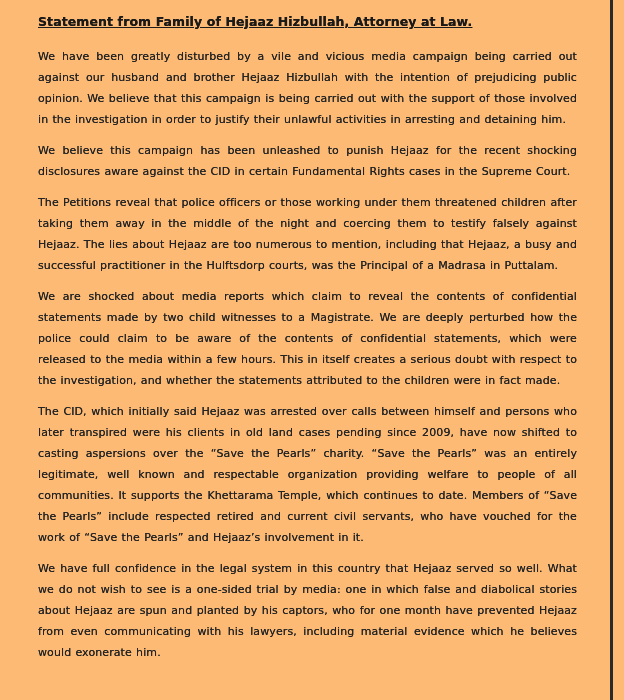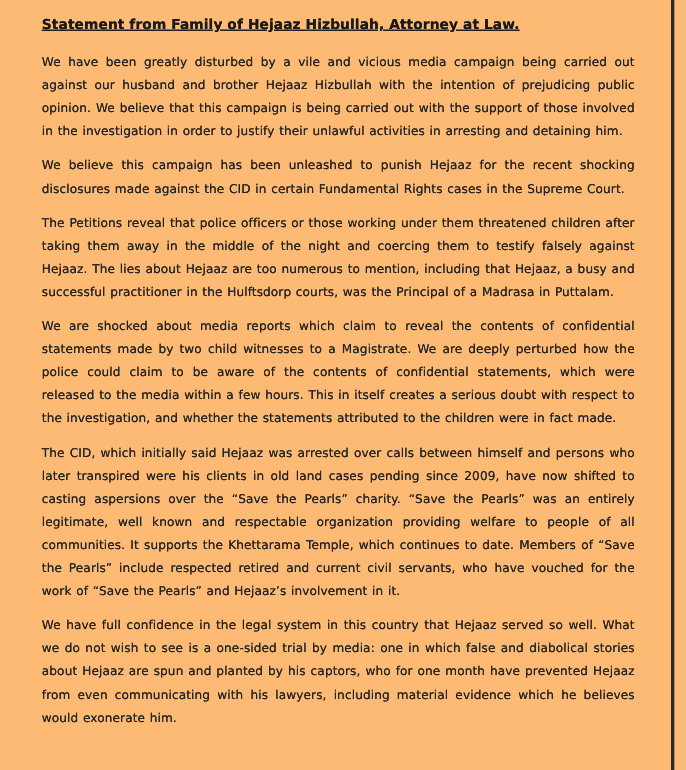--- a/index.html
+++ b/index.html
@@ -66,21 +66,21 @@
 <body>
 
 <div class="document-page">
 
   <div class="page-right-border"></div>
 
   <div class="doc-title">Statement from Family of Hejaaz Hizbullah, Attorney at Law.</div>
 
   <div class="doc-body">
     <p>We have been greatly disturbed by a vile and vicious media campaign being carried out against our husband and brother Hejaaz Hizbullah with the intention of prejudicing public opinion. We believe that this campaign is being carried out with the support of those involved in the investigation in order to justify their unlawful activities in arresting and detaining him.</p>
-    <p>We believe this campaign has been unleashed to punish Hejaaz for the recent shocking disclosures made against the CID in certain Fundamental Rights cases in the Supreme Court.</p>
+    <p>We believe this campaign has been unleashed to punish Hejaaz for the recent shocking disclosures aware against the CID in certain Fundamental Rights cases in the Supreme Court.</p>
     <p>The Petitions reveal that police officers or those working under them threatened children after taking them away in the middle of the night and coercing them to testify falsely against Hejaaz. The lies about Hejaaz are too numerous to mention, including that Hejaaz, a busy and successful practitioner in the Hulftsdorp courts, was the Principal of a Madrasa in Puttalam.</p>
     <p>We are shocked about media reports which claim to reveal the contents of confidential statements made by two child witnesses to a Magistrate. We are deeply perturbed how the police could claim to be aware of the contents of confidential statements, which were released to the media within a few hours. This in itself creates a serious doubt with respect to the investigation, and whether the statements attributed to the children were in fact made.</p>
     <p>The CID, which initially said Hejaaz was arrested over calls between himself and persons who later transpired were his clients in old land cases pending since 2009, have now shifted to casting aspersions over the “Save the Pearls” charity. “Save the Pearls” was an entirely legitimate, well known and respectable organization providing welfare to people of all communities. It supports the Khettarama Temple, which continues to date. Members of “Save the Pearls” include respected retired and current civil servants, who have vouched for the work of “Save the Pearls” and Hejaaz’s involvement in it.</p>
     <p>We have full confidence in the legal system in this country that Hejaaz served so well. What we do not wish to see is a one-sided trial by media: one in which false and diabolical stories about Hejaaz are spun and planted by his captors, who for one month have prevented Hejaaz from even communicating with his lawyers, including material evidence which he believes would exonerate him.</p>
 
   </div>
 
 
 </div>
 

